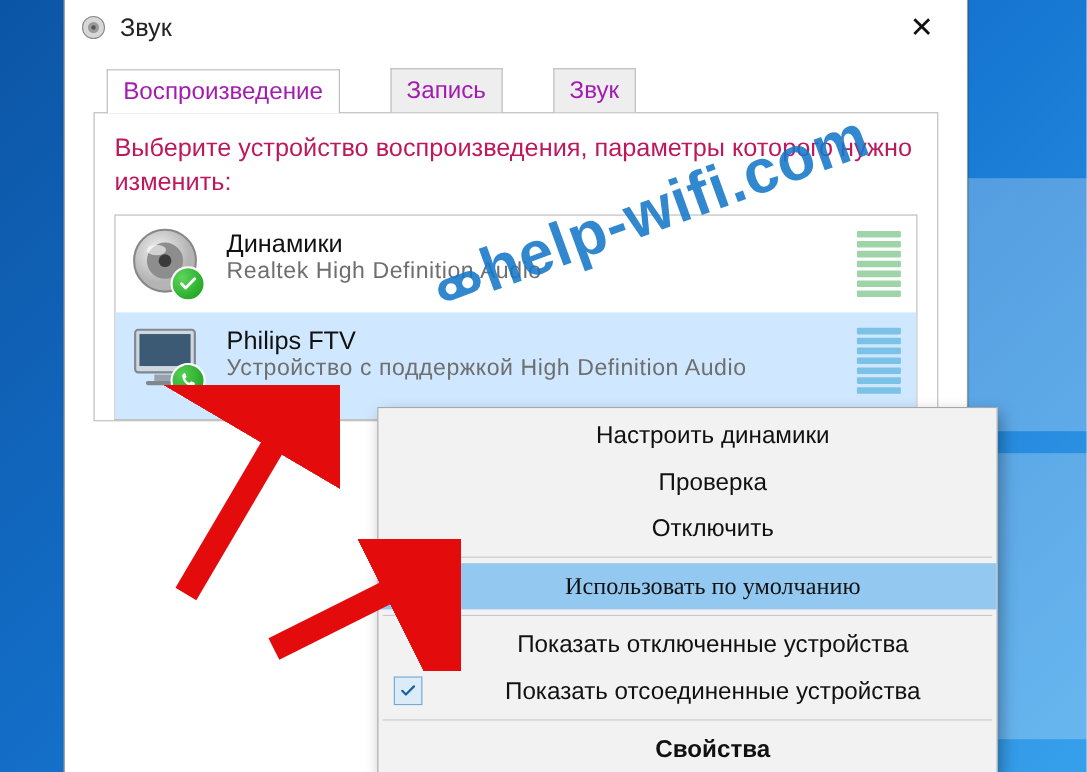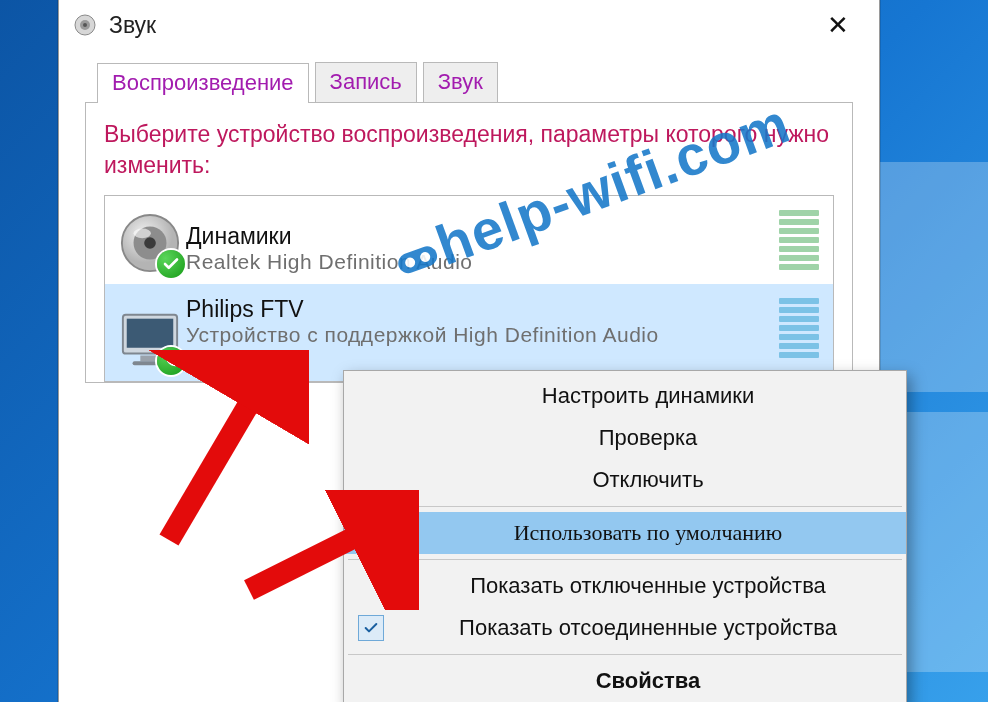--- a/index.html
+++ b/index.html
@@ -15,26 +15,26 @@
   .dlg{position:absolute;left:58px;top:0;width:820px;height:702px;background:#fff;border:1px solid #9a9a9a;border-top:none;box-shadow:0 0 0 1px rgba(0,0,0,.12);}
   .titlebar{height:50px;display:flex;align-items:center;padding:0 6px 0 14px;}
   .title-icon{width:24px;height:24px;margin-right:12px;display:flex;align-items:center;justify-content:center;}
   .title-text{font-size:23px;color:#222;}
   .title-spacer{flex:1;}
   .close-btn{width:70px;height:50px;display:flex;align-items:center;justify-content:center;font-size:26px;color:#111;cursor:default;}
   .body{padding:12px 26px 0 26px;}
   
   .tabs{display:flex;gap:6px;align-items:flex-end;padding-left:12px;}
   .tab{padding:6px 14px 7px 14px;background:#fff;border:1px solid #b9b9b9;border-bottom:none;font-size:22px;color:#a21caf;position:relative;top:1px;cursor:default;}
-  .tab[data-active="false"]{background:#eee;top:0;}
+  .tab[data-active="false"]{background:#eee;top:0;margin-left:40px;}
   .tab[data-active="true"]{background:#fff;z-index:2;}
   .tabpanel{border:1px solid #b9b9b9;background:#fff;padding:16px 18px 0 18px;}
   .instr{font-size:23px;color:#be185d;line-height:1.35;margin-bottom:14px;}
   .devlist{border:1px solid #b9b9b9;}
-  .dev{display:flex;align-items:flex-end;padding:10px 14px;gap:5px;}
+  .dev{display:flex;align-items:flex-start;padding:10px 14px;gap:25px;}
   .dev.selected{background:#cfe8ff;}
   .dev .icon{width:62px;height:62px;flex:0 0 62px;position:relative;}
   .dev .info{flex:1;padding-top:2px;}
   .dev .name{font-size:23px;color:#111;}
   .dev .sub{font-size:21px;color:#6f6f6f;letter-spacing:.5px;}
   .dev .sub2{font-size:21px;color:#6f6f6f;letter-spacing:.5px;}
   .level{width:40px;align-self:stretch;display:flex;flex-direction:column;gap:3px;padding:4px 0;}
   .level .bar{height:6px;background:#9fd3a8;border-radius:1px;}
   .dev.selected .level .bar{background:#7cc2e6;}
   

